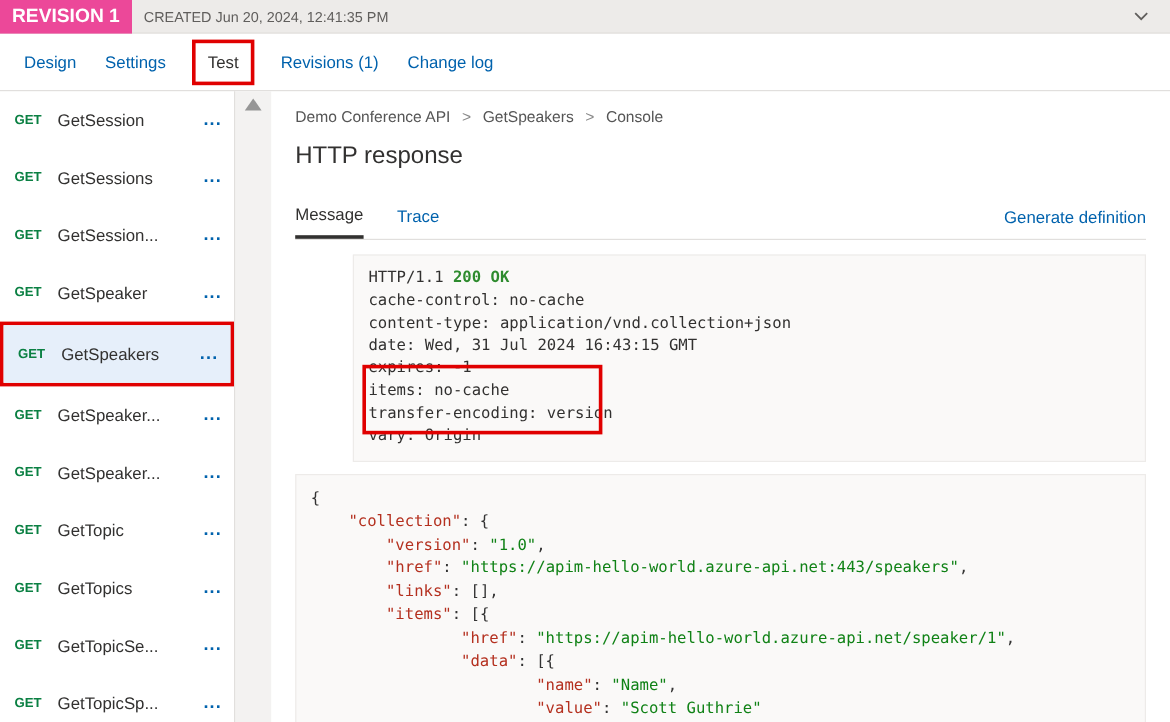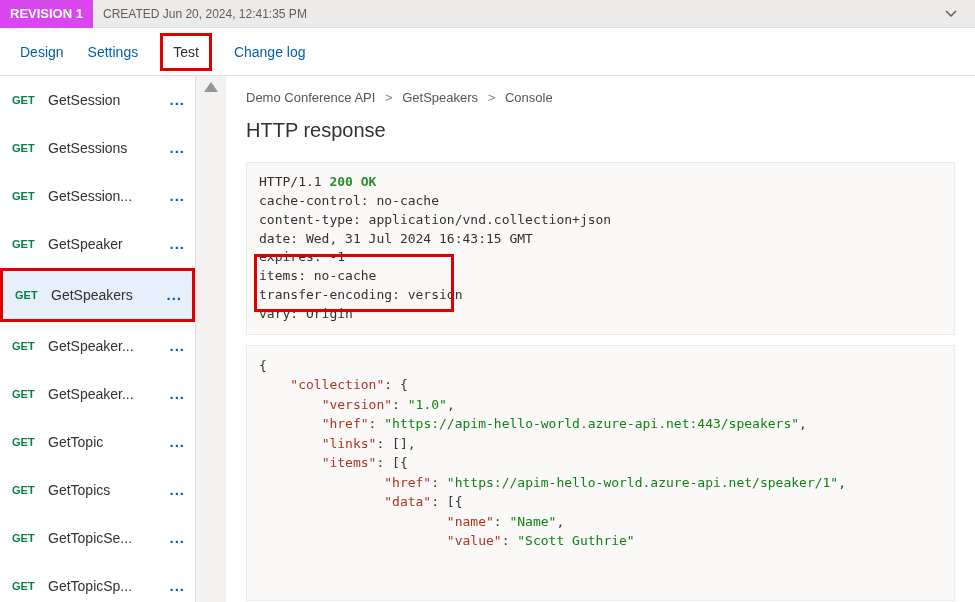--- a/index.html
+++ b/index.html
@@ -1,18 +1,18 @@
 <!DOCTYPE html>
 <html><head>
 <meta charset="utf-8">
 <style>
   * { box-sizing: border-box; margin: 0; padding: 0; }
   body { font-family: "Segoe UI", Arial, sans-serif; font-size: 13px; color: #323130; background: #fff; width: 975px; height: 602px; overflow: hidden; }
   .revision-bar { background: #edebe9; height: 28px; display: flex; align-items: center; border-bottom: 1px solid #e1dfdd; }
-  .revision-badge { background: #d946ef; color: #fff; font-weight: 600; padding: 0 10px; height: 28px; display: flex; align-items: center; font-size: 13px; }
+  .revision-badge { background: #ec4899; color: #fff; font-weight: 600; padding: 0 10px; height: 28px; display: flex; align-items: center; font-size: 16px; }
   .revision-created { color: #605e5c; font-size: 12px; margin-left: 10px; text-align: right; }
   .rev-chev { margin-left: auto; margin-right: 18px; color: #605e5c; }
   .tabs-row { display: flex; align-items: center; height: 48px; border-bottom: 1px solid #e1dfdd; padding: 0 18px; gap: 20px; }
   .tab-item { color: #0062ad; font-size: 14px; cursor: pointer; padding: 6px 2px; }
   .test-wrap { border: 3px solid #e00000; padding: 2px 8px; }
   .tab-item.test { color: #323130; }
   .body-row { display: flex; height: calc(602px - 28px - 48px); }
   .sidebar { width: 196px; border-right: 1px solid #e1dfdd; overflow: hidden; position: relative; }
   .scroll-col { width: 30px; background: #f3f2f1; display: flex; flex-direction: column; align-items: center; padding-top: 6px; }
   .scroll-up { border-left: 7px solid transparent; border-right: 7px solid transparent; border-bottom: 10px solid #969696; }
@@ -25,21 +25,21 @@
   .op-more { color: #0062ad; font-weight: 700; letter-spacing: 1px; cursor: pointer; margin-left: 4px; font-size: 15px; }
   .main { flex: 1; padding: 14px 20px 0 20px; overflow: hidden; }
   .breadcrumbs { color: #555; font-size: 13px; margin-bottom: 14px; }
   .bc-sep { margin: 0 6px; color: #888; }
   .section-title { font-size: 20px; font-weight: 400; color: #323130; margin-bottom: 20px; }
   .sub-tabs-row { display: flex; align-items: center; border-bottom: 1px solid #e1dfdd; }
   .sub-tab { padding: 8px 0 10px 0; margin-right: 28px; font-size: 14px; cursor: pointer; }
   .sub-tab.active { border-bottom: 3px solid #323130; color: #323130; }
   .sub-tab.inactive { color: #0062ad; }
   .gen-def { margin-left: auto; color: #0062ad; font-size: 14px; cursor: pointer; }
-  .code-block { font-family: Consolas, Menlo, monospace; font-size: 13px; line-height: 1.45; background: #faf9f8; border: 1px solid #edebe9; padding: 10px 12px; margin-top: 12px; position: relative; }
+  .code-block { font-family: Consolas, Menlo, monospace; font-size: 13px; line-height: 1.45; background: #faf9f8; border: 1px solid #edebe9; padding: 10px 12px; margin-top: 12px; position: relative; margin-left: 48px; }
   .status-ok { color: #2e8b2e; font-weight: 700; }
   .hdr-line { white-space: pre; }
   .red-box { position: absolute; border: 3px solid #e00000; left: 7px; top: 91px; width: 200px; height: 58px; pointer-events: none; }
   .json-block { font-family: Consolas, Menlo, monospace; font-size: 13px; line-height: 1.5; background: #faf9f8; border: 1px solid #edebe9; padding: 10px 12px; margin-top: 10px; white-space: pre; overflow: hidden; }
   .j-key { color: #b4301f; }
   .j-str { color: #108216; }
   .j-punc { color: #333; }
 </style>
 </head>
 <body>
@@ -56,20 +56,21 @@
       </svg>
   </div>
 </div>
 
 <div class="tabs-row">
   <div class="tab-item">Design</div>
   <div class="tab-item">Settings</div>
   <div class="test-wrap">
     <div class="tab-item test">Test</div>
   </div>
+  <div class="tab-item">Revisions (1)</div>
   <div class="tab-item">Change log</div>
 </div>
 
 <div class="body-row">
   <div class="sidebar">
     <ul class="op-list">
       <li class="op-item">
         <span class="op-method">GET</span>
         <span class="op-name">GetSession</span>
         <span class="op-more">...</span>
@@ -135,20 +136,25 @@
 
   <div class="main">
     <div class="breadcrumbs">
       <span>Demo Conference API</span>
       <span class="bc-sep">&gt;</span>
       <span>GetSpeakers</span>
       <span class="bc-sep">&gt;</span>
       <span>Console</span>
     </div>
     <div class="section-title">HTTP response</div>
+    <div class="sub-tabs-row">
+      <div class="sub-tab active">Message</div>
+      <div class="sub-tab inactive">Trace</div>
+      <div class="gen-def">Generate definition</div>
+    </div>
 
     <div class="code-block">
       <div class="hdr-line"><span>HTTP/1.1 </span><span class="status-ok">200 OK</span></div>
       <div class="hdr-line">cache-control: no-cache</div>
       <div class="hdr-line">content-type: application/vnd.collection+json</div>
       <div class="hdr-line">date: Wed, 31 Jul 2024 16:43:15 GMT</div>
       <div class="hdr-line">expires: -1</div>
       <div class="hdr-line">items: no-cache</div>
       <div class="hdr-line">transfer-encoding: version</div>
       <div class="hdr-line">vary: Origin</div>

